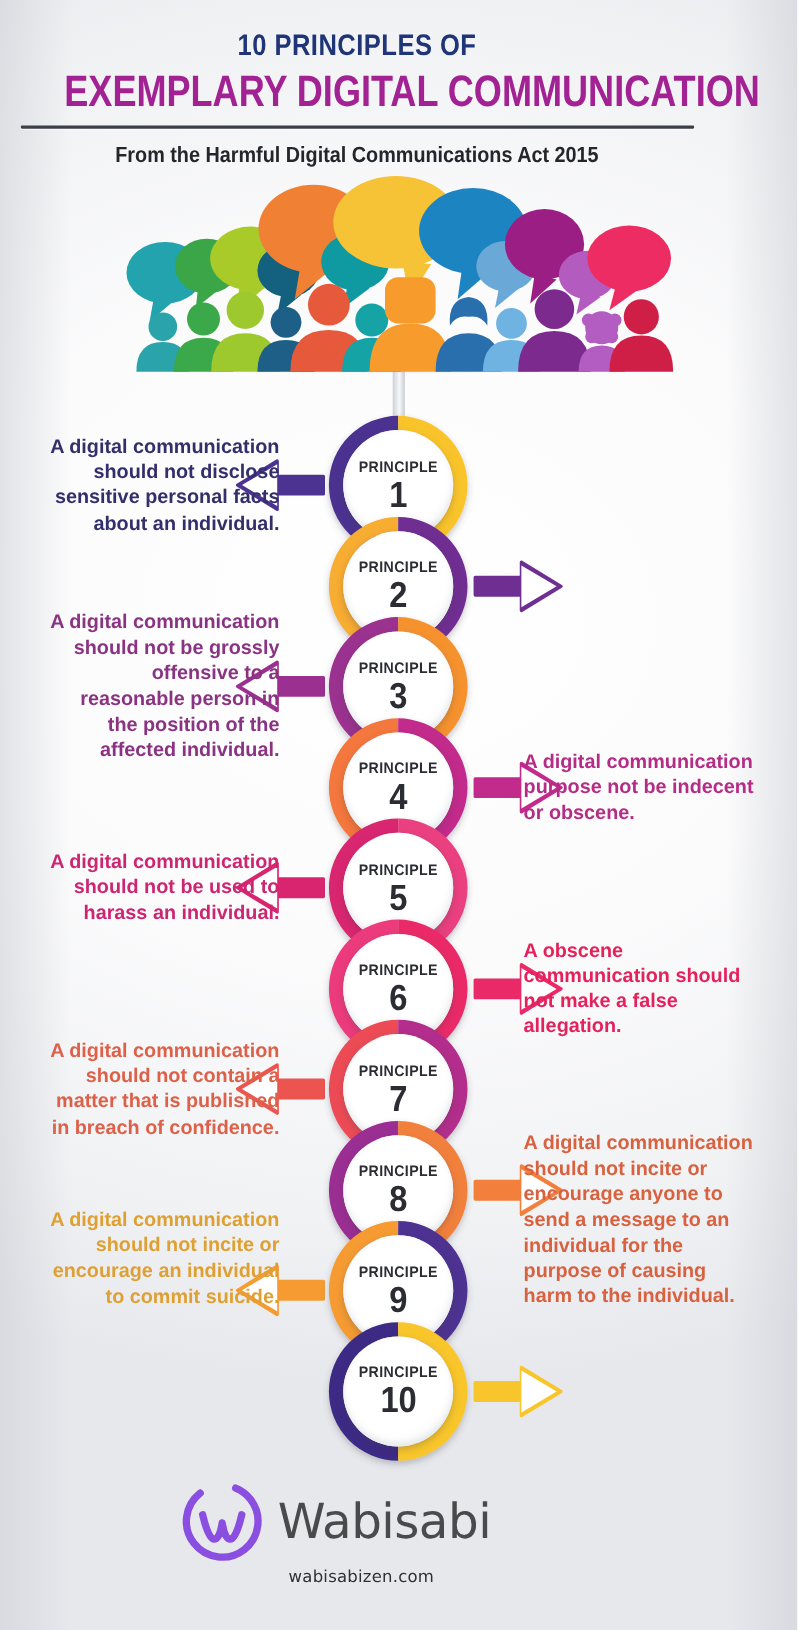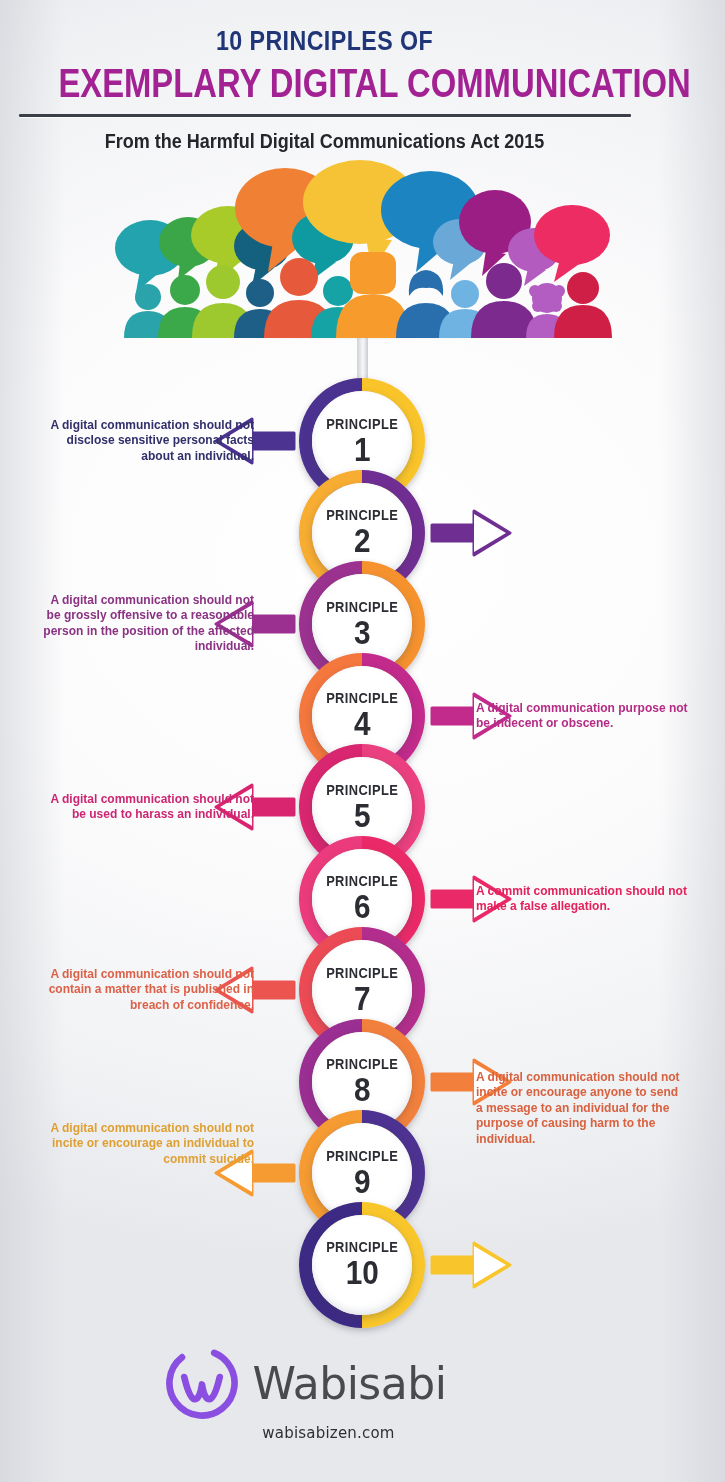--- a/index.html
+++ b/index.html
@@ -88,21 +88,21 @@
   
   .arrow{position:absolute;width:84px;height:56px;}
   .arrow svg{display:block;}
   .arrow.left{left:212px;}
   .arrow.right{left:430px;}
 
   
   .ptext{
     position:absolute;width:212px;
     font-family:"Liberation Sans",sans-serif;
-    font-weight:bold;font-size:12px;line-height:1.29;
+    font-weight:bold;font-size:18px;line-height:1.29;
     z-index:6;
   }
   .ptext.left{left:42px;text-align:right;}
   .ptext.right{left:476px;text-align:left;}
 
   
   .footer{position:absolute;left:0;top:1346px;width:611px;z-index:6;
     display:flex;flex-direction:column;align-items:center;}
   .logo-row{display:flex;align-items:center;gap:14px;}
   .logo-mark{width:74px;height:74px;}
@@ -389,21 +389,21 @@
               <path d="M76 13 A63 63 0 0 0 76 139 L76 126 A50 50 0 0 1 76 26 Z" fill="#ec3b7c"></path>
               <path d="M76 13 A63 63 0 0 1 76 139 L76 126 A50 50 0 0 0 76 26 Z" fill="#ea2a68"></path>
             </g>
           </svg>
         </div>
         <div class="inner">
           <div class="p-label">PRINCIPLE</div>
           <div class="p-num">6</div>
         </div>
       </div>
-      <div class="ptext right" style="color: rgb(229, 33, 92); top: 898.5px; transform: translateY(-50%);">A commit communication should not make a false allegation.</div>
+      <div class="ptext right" style="color: rgb(229, 33, 92); top: 898.5px; transform: translateY(-50%);">A obscene communication should not make a false allegation.</div>
       <div class="arrow left" style="top: 962px;">
         <svg width="84" height="56" viewBox="0 0 84 56">
           <g transform="translate(84,0) scale(-1,1)">
             <path d="M2 20 L44 20 L44 6 L80 28 L44 50 L44 36 L2 36 Z" fill="#ec5450" stroke="#ec5450" stroke-width="3" stroke-linejoin="round"></path>
             <path d="M44 9 L76 28 L44 47 Z" fill="#ffffff" stroke="none"></path>
           </g>
         </svg>
       </div>
       <div class="node" style="top: 914px;">
         <div class="ring-wrap">

